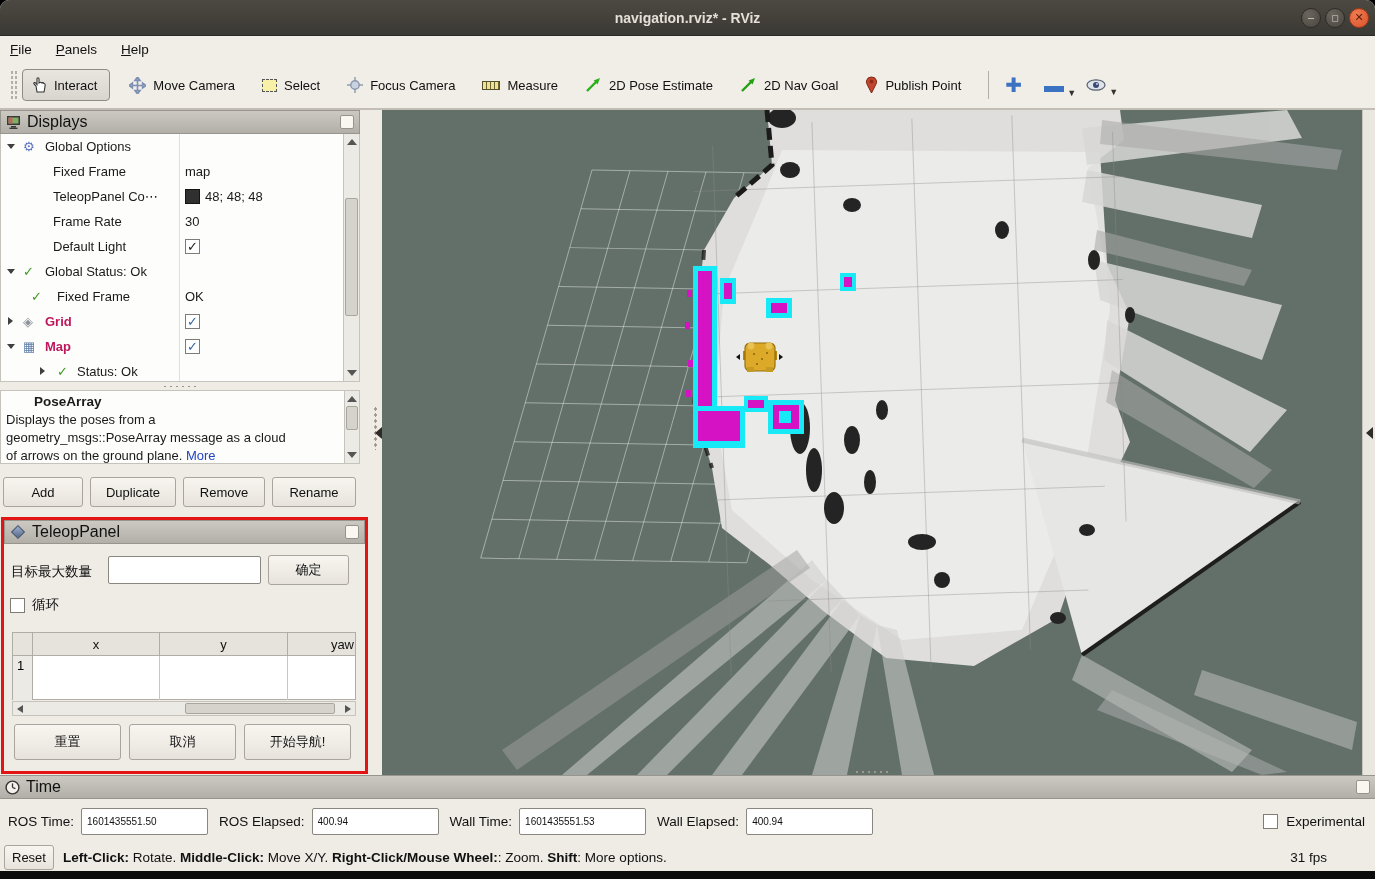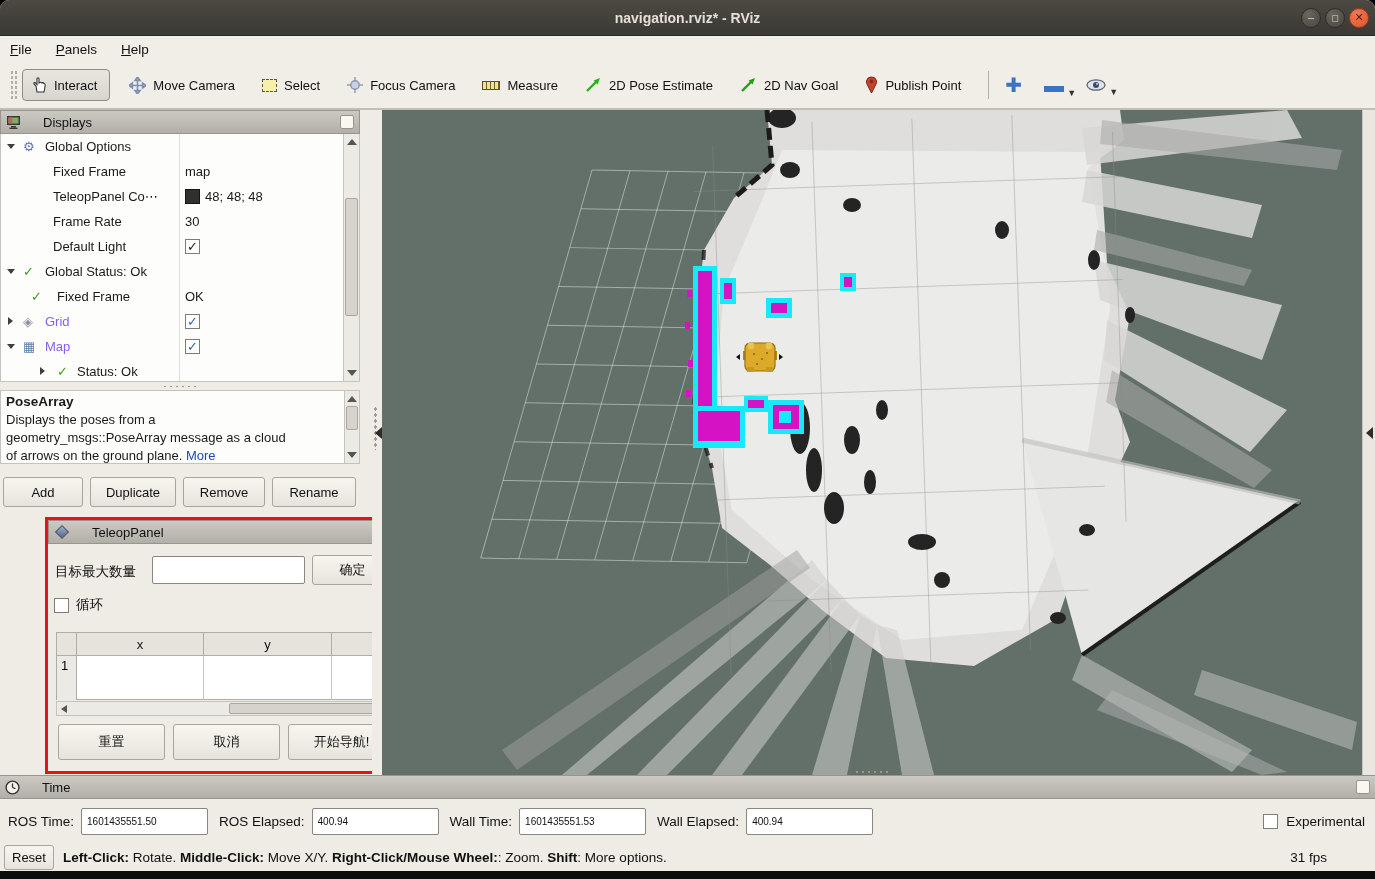--- a/index.html
+++ b/index.html
@@ -37,35 +37,35 @@
   .leftcol { width:372px; position:relative; background:#efebe5; flex:none; }
   .vsep { width:10px; flex:none; background:#efebe5; position:relative; }
   .vsep .dots { position:absolute; left:2px; top:296px; width:3px; height:44px; background-image:radial-gradient(#9b978f 1px, transparent 1.2px); background-size:3px 6px; }
   .collapse-left { position:absolute; left:3px; top:317px; width:0; height:0; border-top:6px solid transparent; border-bottom:6px solid transparent; border-right:7px solid #2e2c28; }
   .viewport { flex:1; position:relative; background:#63706a; overflow:hidden; }
   .rightstrip { width:13px; flex:none; background:#eae6e0; border-left:1px solid #c9c5be; position:relative; }
   .rightstrip .collapse-left { left:3px; top:317px; }
   .bottom-dots { position:absolute; left:50%; bottom:1px; width:36px; height:4px; transform:translateX(-50%); background-image:radial-gradient(#9b978f 1px, transparent 1.2px); background-size:6px 4px; }
 
   
-  .phead { height:24px; background:linear-gradient(#ccc9c2,#b2afa8); border:1px solid #98958e; display:flex; align-items:center; padding:0 5px; gap:22px; font-size:13px; color:#111; }
+  .phead { height:24px; background:linear-gradient(#ccc9c2,#b2afa8); border:1px solid #98958e; display:flex; align-items:center; padding:0 5px; gap:6px; font-size:16px; color:#111; }
   .phead .ptitle { flex:1; }
   .floatbtn { width:14px; height:14px; background:#faf7f1; border:1px solid #96938b; border-radius:2px; flex:none; }
 
   
   .displays { position:absolute; left:0; top:0; width:360px; height:272px; }
   .tree { position:relative; height:248px; background:#fdfdfc; border:1px solid #c6c3bc; border-top:none; overflow:hidden; font-size:13px; color:#1a1a1a; }
   .colline { position:absolute; left:178px; top:0; bottom:0; width:1px; background:#e2dfd8; }
   .trow { position:relative; height:25px; line-height:25px; }
   .exp { position:absolute; top:10px; width:0; height:0; }
   .exp.down { border-left:4px solid transparent; border-right:4px solid transparent; border-top:5px solid #3f3f3f; }
   .exp.right { border-top:4px solid transparent; border-bottom:4px solid transparent; border-left:5px solid #3f3f3f; top:8px; }
   .ticon { position:absolute; top:0; font-size:13px; }
   .tlabel { position:absolute; top:0; white-space:nowrap; }
-  .tlabel.blue { color:#8b5cf6; font-weight:normal; }
+  .tlabel.blue { color:#be185d; font-weight:bold; }
   .tvalue { position:absolute; left:184px; top:0; white-space:nowrap; display:flex; align-items:center; height:25px; gap:5px; }
   .swatch { width:15px; height:15px; background:#303030; border:1px solid #141414; display:inline-block; }
   .cbx { width:15px; height:15px; background:#fff; border:1px solid #7f7c76; display:inline-flex; align-items:center; justify-content:center; font-size:13px; font-weight:bold; line-height:1; }
   .cbx.dark i { color:#1a1a1a; font-style:normal; }
   .cbx.blue i { color:#3465a4; font-style:normal; }
   .gear { color:#5b74c4; }
   .gcheck { color:#3c9a1e; font-weight:bold; }
   .gridic { color:#8d939b; }
   .mapic { color:#5f7ea8; }
 
@@ -74,30 +74,30 @@
   .sarrow { position:absolute; left:3px; width:0; height:0; border-left:5px solid transparent; border-right:5px solid transparent; }
   .sarrow.up { top:5px; border-bottom:6px solid #555; }
   .sarrow.dn { bottom:5px; border-top:6px solid #555; }
   .vthumb { position:absolute; left:1px; width:13px; background:#d6d3cc; border:1px solid #a9a69e; border-radius:2px; }
 
   .hsplit { position:absolute; left:0; top:272px; width:360px; height:8px; }
   .hsplit .dots { position:absolute; left:162px; top:3px; width:36px; height:3px; background-image:radial-gradient(#9b978f 1px, transparent 1.2px); background-size:6px 3px; }
 
   
   .descpanel { position:absolute; left:0; top:280px; width:360px; height:74px; background:#fdfdfc; border:1px solid #c6c3bc; overflow:hidden; padding:2px 20px 0 5px; font-size:13px; color:#1a1a1a; line-height:18px; position:absolute; }
-  .descpanel b { font-size:13.5px; }
+  .descpanel b { font-size:13.5px;margin-left:28px; }
   .desclink { color:#2044c4; }
   .descpanel .vscroll { width:15px; }
 
   
   .btnrow { position:absolute; left:3px; top:367px; display:flex; gap:7px; }
   .qbtn { height:30px; border:1px solid #a9a59d; border-radius:3px; background:linear-gradient(#f8f5f0,#e7e3dc); font-size:13px; color:#111; display:flex; align-items:center; justify-content:center; font-family:inherit; }
 
   
-  .teleop { position:absolute; left:1px; top:407px; width:367px; height:257px; border:3px solid #e21414; background:#efebe5;margin-left:44px; }
+  .teleop { position:absolute; left:1px; top:407px; width:367px; height:257px; border:3px solid #e21414; background:#efebe5; }
   .teleop .inner { position:relative; width:100%; height:100%; }
   .diamond { width:10px; height:10px; background:linear-gradient(135deg,#9db0cc,#55688c); border:1px solid #3c4a66; transform:rotate(45deg); margin:0 3px; flex:none; }
   .t-label { position:absolute; left:7px; top:43px; font-size:13.5px; color:#111; }
   .t-input { position:absolute; left:104px; top:36px; width:153px; height:28px; background:#fff; border:1px solid #8a877f; border-radius:2px; font-size:13px; padding:0 4px; font-family:inherit; }
   .t-ok { position:absolute; left:264px; top:35px; width:81px; height:30px; }
   .t-loop { position:absolute; left:6px; top:76px; display:flex; align-items:center; gap:7px; font-size:13.5px; color:#111; }
   .ttable { position:absolute; left:8px; top:112px; width:344px; height:68px; border:1px solid #b0ada6; background:#fff; font-size:13px; }
   .thead { display:flex; height:23px; background:#e6e3dc; border-bottom:1px solid #b0ada6; color:#111; }
   .th { border-right:1px solid #b0ada6; display:flex; align-items:center; justify-content:center; }
   .th.idx { width:20px; }

